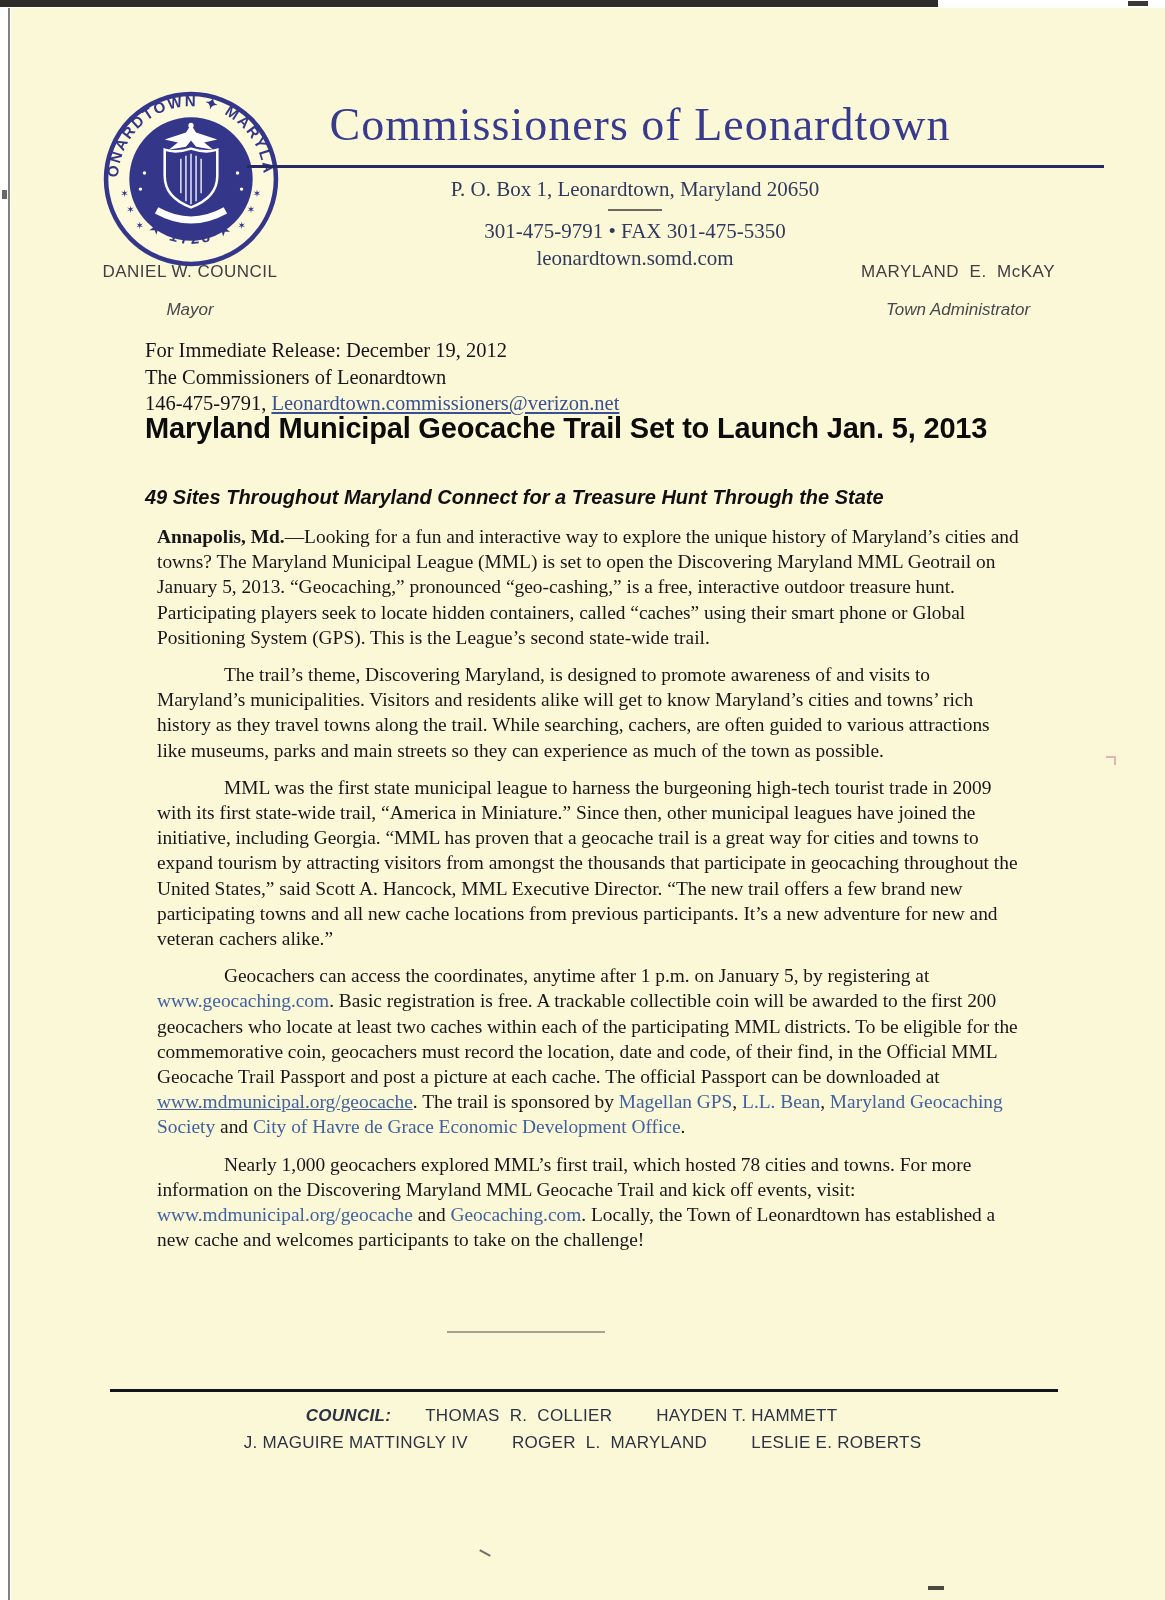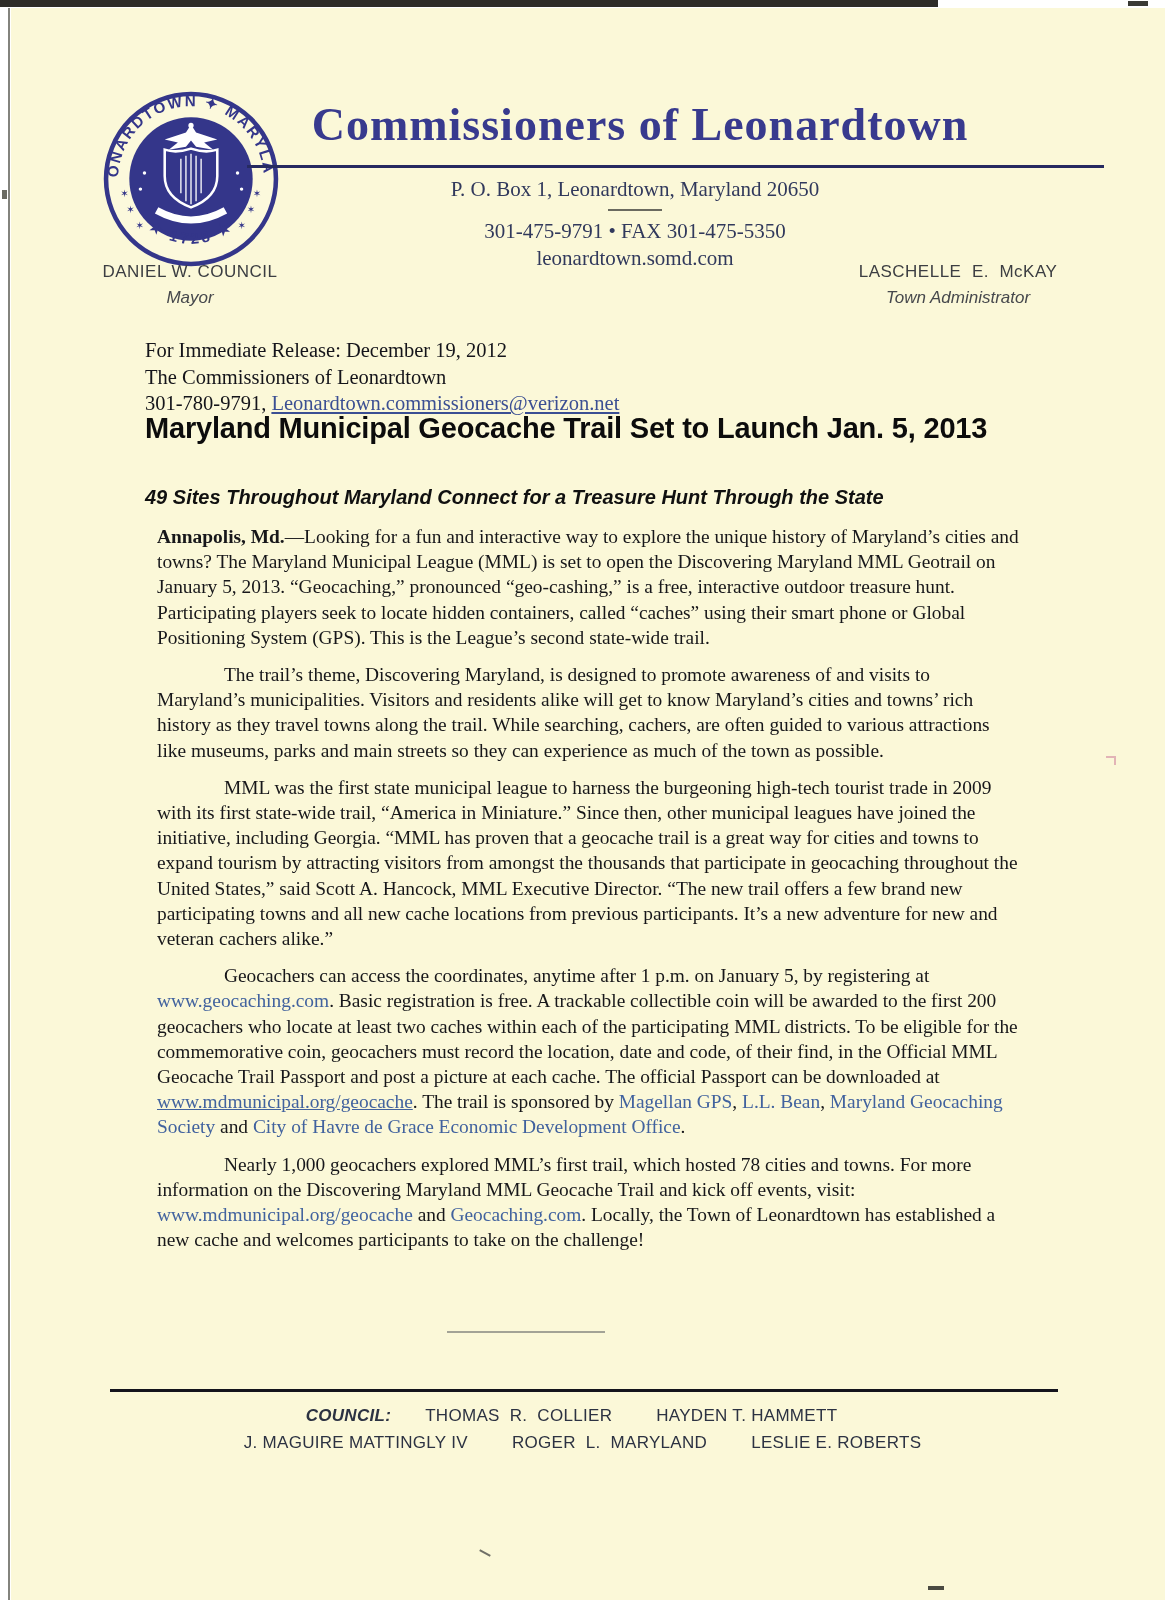--- a/index.html
+++ b/index.html
@@ -21,32 +21,32 @@
   .bottom-dash { position:absolute; left:928px; top:1586px; width:16px; height:4px; background:#4a4a42; }
   .pink-mark { position:absolute; left:1106px; top:756px; width:10px; height:9px; border-top:2px solid #dca4ae; border-right:2px solid #dca4ae; opacity:.8; }
 
   
   .seal { position:absolute; left:102px; top:90px; width:178px; height:178px; }
   .seal .seal-arc { font-family:"Liberation Sans", sans-serif; font-size:15px; font-weight:bold; letter-spacing:2px; fill:#34368a; }
   .seal .seal-year { font-family:"Liberation Sans", sans-serif; font-size:15px; font-weight:bold; letter-spacing:3px; fill:#34368a; }
   .seal .seal-star { font-size:10px; fill:#34368a; }
   .org-title {
     position:absolute; left:255px; top:98px; width:770px; text-align:center;
-    font-family:"Liberation Serif", serif; font-size:46px; font-weight:bold;
+    font-family:"Liberation Serif", serif; font-size:46px; font-weight:normal;
     color:#383a8e; letter-spacing:1px;
   }
   .title-rule { position:absolute; left:247px; top:165px; width:857px; height:3px; background:#262a60; }
   .addr-block {
     position:absolute; left:140px; top:176px; width:990px; text-align:center;
     font-size:21px; line-height:27px; color:#31395c;
   }
   .mini-rule { width:54px; height:2px; background:#6a6a60; margin:6px auto 7px auto; }
   .official { position:absolute; text-align:center; font-family:"Liberation Sans", sans-serif; }
   .official .o-name { font-size:17px; color:#3c3e42; letter-spacing:.5px; white-space:pre; }
-  .official .o-title { font-size:17px; font-style:italic; color:#46484c; margin-top:6px; }
+  .official .o-title { font-size:17px; font-style:italic; color:#46484c; margin-top:18px; }
   .official.left { left:100px; top:262px; width:180px; }
   .official.right { left:843px; top:262px; width:230px; }
 
   
   .release { position:absolute; left:145px; top:309px; font-size:20.5px; line-height:26.5px; color:#14141a;margin-top:28px; }
   .email-link { color:#3b4f93; text-decoration:underline; cursor:pointer; }
 
   
   .headline {
     position:absolute; left:145px; top:410px; width:905px;
@@ -132,28 +132,28 @@
     <div class="mini-rule"></div>
     <div>301-475-9791 • FAX 301-475-5350</div>
     <div>leonardtown.somd.com</div>
   </div>
 
   <div class="official left">
     <div class="o-name">DANIEL W. COUNCIL</div>
     <div class="o-title">Mayor</div>
   </div>
   <div class="official right">
-    <div class="o-name">LASCHELLE  E.  McKAY</div>
+    <div class="o-name">MARYLAND  E.  McKAY</div>
     <div class="o-title">Town Administrator</div>
   </div>
 
   <div class="release">
     <div>For Immediate Release: December 19, 2012</div>
     <div>The Commissioners of Leonardtown</div>
-    <div><span>301-780-9791, </span><a class="email-link">Leonardtown.commissioners@verizon.net</a></div>
+    <div><span>146-475-9791, </span><a class="email-link">Leonardtown.commissioners@verizon.net</a></div>
   </div>
 
   <h2 class="headline">Maryland Municipal Geocache Trail Set to Launch Jan. 5, 2013</h2>
   <h3 class="subheadline">49 Sites Throughout Maryland Connect for a Treasure Hunt Through the State</h3>
 
   <div class="body-copy">
     <p><span class="lead-bold">Annapolis, Md.</span><span>—Looking for a fun and interactive way to explore the unique history of Maryland’s cities and towns? The Maryland Municipal League (MML) is set to open the Discovering Maryland MML Geotrail on January 5, 2013. “Geocaching,” pronounced “geo-cashing,” is a free, interactive outdoor treasure hunt. Participating players seek to locate hidden containers, called “caches” using their smart phone or Global Positioning System (GPS). This is the League’s second state-wide trail.</span></p>
     <p class="indent">The trail’s theme, Discovering Maryland, is designed to promote awareness of and visits to Maryland’s municipalities. Visitors and residents alike will get to know Maryland’s cities and towns’ rich history as they travel towns along the trail. While searching, cachers, are often guided to various attractions like museums, parks and main streets so they can experience as much of the town as possible.</p>
     <p class="indent">MML was the first state municipal league to harness the burgeoning high-tech tourist trade in 2009 with its first state-wide trail, “America in Miniature.” Since then, other municipal leagues have joined the initiative, including Georgia. “MML has proven that a geocache trail is a great way for cities and towns to expand tourism by attracting visitors from amongst the thousands that participate in geocaching throughout the United States,” said Scott A. Hancock, MML Executive Director. “The new trail offers a few brand new participating towns and all new cache locations from previous participants. It’s a new adventure for new and veteran cachers alike.”</p>
     <p class="indent"><span>Geocachers can access the coordinates, anytime after 1 p.m. on January 5, by registering at </span><a class="lnk">www.geocaching.com</a><span>. Basic registration is free. A trackable collectible coin will be awarded to the first 200 geocachers who locate at least two caches within each of the participating MML districts. To be eligible for the commemorative coin, geocachers must record the location, date and code, of their find, in the Official MML Geocache Trail Passport and post a picture at each cache. The official Passport can be downloaded at </span><a class="lnku">www.mdmunicipal.org/geocache</a><span>. The trail is sponsored by </span><a class="lnk">Magellan GPS</a><span>, </span><a class="lnk">L.L. Bean</a><span>, </span><a class="lnk">Maryland Geocaching Society</a><span> and </span><a class="lnk">City of Havre de Grace Economic Development Office</a><span>.</span></p>

